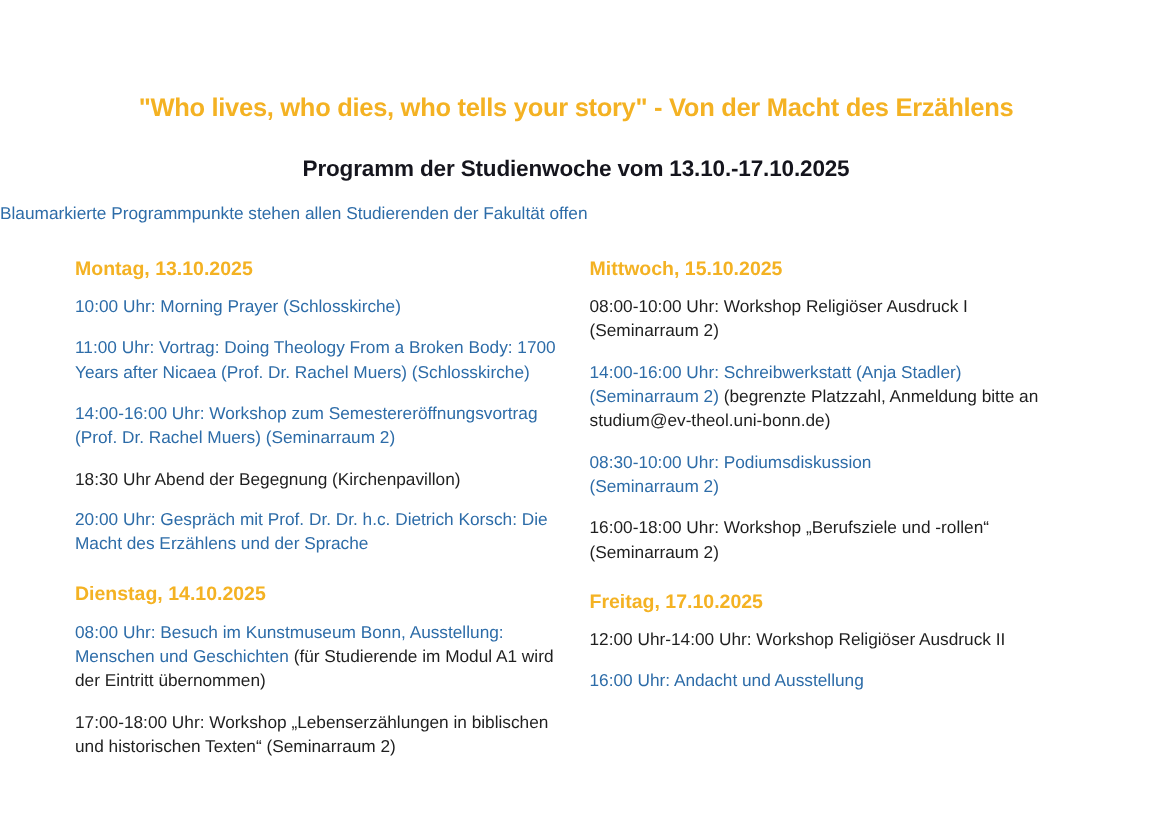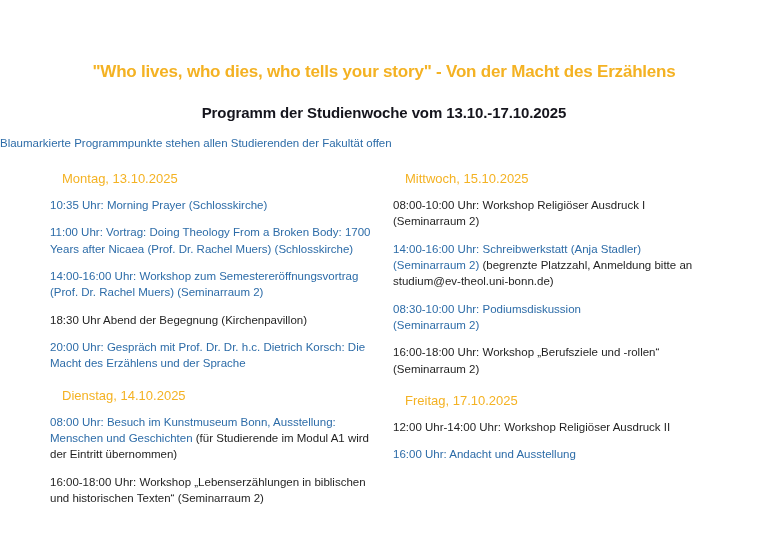--- a/index.html
+++ b/index.html
@@ -39,25 +39,24 @@
     display: flex;
     margin: 22px 0 0 50px;
     gap: 13px;
   }
   .col {
     width: 330px;
     flex: 0 0 330px;
   }
   .day-heading {
     font-size: 13px;
-    font-weight: normal;
+    font-weight: bold;
     color: var(--orange, #F4B223);
     margin-top: 16px;
     margin-bottom: 11px;
-    margin-left: 12px;
   }
   .col > .day-heading:first-child { margin-top: 0; }
   .event {
     font-size: 11.5px;
     line-height: 1.42;
     margin-bottom: 11px;
     color: var(--dark, #1f1f1f);
   }
   .seg-blue { color: var(--blue, #2D6CA8); }
   .seg-dark { color: var(--dark, #1f1f1f); }
@@ -65,28 +64,28 @@
 </head>
 <body>
 
 <div class="page">
   <h1 class="title">"Who lives, who dies, who tells your story" - Von der Macht des Erzählens</h1>
   <h2 class="subtitle">Programm der Studienwoche vom 13.10.-17.10.2025</h2>
   <p class="note">Blaumarkierte Programmpunkte stehen allen Studierenden der Fakultät offen</p>
   <div class="columns">
     <div class="col">
         <div class="day-heading">Montag, 13.10.2025</div>
-        <div class="event"><span class="seg-blue">10:35 Uhr: Morning Prayer (Schlosskirche)</span></div>
+        <div class="event"><span class="seg-blue">10:00 Uhr: Morning Prayer (Schlosskirche)</span></div>
         <div class="event"><span class="seg-blue">11:00 Uhr: Vortrag: Doing Theology From a Broken Body: 1700 Years after Nicaea (Prof. Dr. Rachel Muers) (Schlosskirche)</span></div>
         <div class="event"><span class="seg-blue">14:00-16:00 Uhr: Workshop zum Semestereröffnungsvortrag (Prof. Dr. Rachel Muers) (Seminarraum 2)</span></div>
         <div class="event"><span class="seg-dark">18:30 Uhr Abend der Begegnung (Kirchenpavillon)</span></div>
         <div class="event"><span class="seg-blue">20:00 Uhr: Gespräch mit Prof. Dr. Dr. h.c. Dietrich Korsch: Die Macht des Erzählens und der Sprache</span></div>
         <div class="day-heading">Dienstag, 14.10.2025</div>
         <div class="event"><span class="seg-blue">08:00 Uhr: Besuch im Kunstmuseum Bonn, Ausstellung: Menschen und Geschichten</span> <span class="seg-dark">(für Studierende im Modul A1 wird der Eintritt übernommen)</span></div>
-        <div class="event"><span class="seg-dark">16:00-18:00 Uhr: Workshop „Lebenserzählungen in biblischen und historischen Texten“ (Seminarraum 2)</span></div>
+        <div class="event"><span class="seg-dark">17:00-18:00 Uhr: Workshop „Lebenserzählungen in biblischen und historischen Texten“ (Seminarraum 2)</span></div>
       </div>
     <div class="col">
         <div class="day-heading">Mittwoch, 15.10.2025</div>
         <div class="event"><span class="seg-dark">08:00-10:00 Uhr: Workshop Religiöser Ausdruck I</span><br><span class="seg-dark">(Seminarraum 2)</span></div>
         <div class="event"><span class="seg-blue">14:00-16:00 Uhr: Schreibwerkstatt (Anja Stadler)</span><br><span class="seg-blue">(Seminarraum 2)</span> <span class="seg-dark">(begrenzte Platzzahl, Anmeldung bitte an studium@ev-theol.uni-bonn.de)</span></div>
         <div class="event"><span class="seg-blue">08:30-10:00 Uhr: Podiumsdiskussion</span><br><span class="seg-blue">(Seminarraum 2)</span></div>
         <div class="event"><span class="seg-dark">16:00-18:00 Uhr: Workshop „Berufsziele und -rollen“</span><br><span class="seg-dark">(Seminarraum 2)</span></div>
         <div class="day-heading">Freitag, 17.10.2025</div>
         <div class="event"><span class="seg-dark">12:00 Uhr-14:00 Uhr: Workshop Religiöser Ausdruck II</span></div>
         <div class="event"><span class="seg-blue">16:00 Uhr: Andacht und Ausstellung</span></div>

